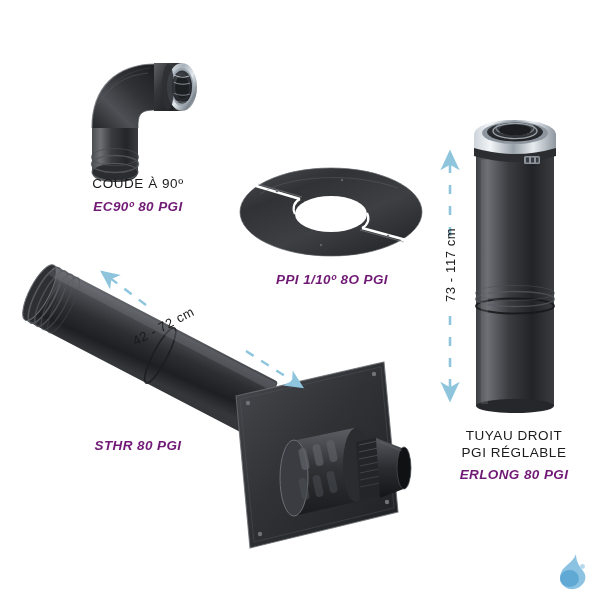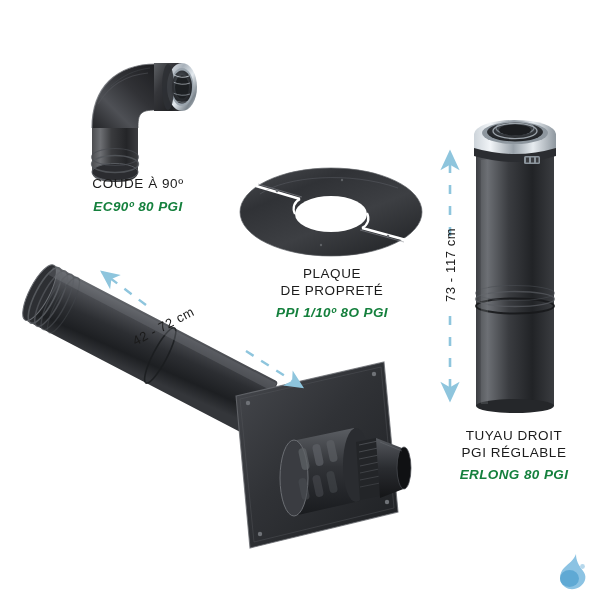--- a/index.html
+++ b/index.html
@@ -15,21 +15,21 @@
   .lbl{position:absolute;text-align:center;}
   .lbl .title{
     color:#1b1b1b;
     font-size:13.5px;
     letter-spacing:.55px;
     line-height:16.5px;
     white-space:pre-line;
     font-weight:400;
   }
   .lbl .code{
-    color:#15803d;
+    color:#701a75;
     font-size:13.5px;
     font-style:italic;
     font-weight:bold;
     letter-spacing:.4px;
     line-height:17px;
     margin-top:5px;
     white-space:pre-line;
   }
 
   .dimtxt{
@@ -147,22 +147,20 @@
       <circle cx="39" cy="25" r="1.3" fill="#6d7075"></circle>
       <circle cx="150" cy="70" r="1.3" fill="#6d7075"></circle>
       <circle cx="104" cy="14" r="1.2" fill="#5f6266"></circle>
       <circle cx="83" cy="79" r="1.2" fill="#5f6266"></circle>
 
       <path d="M22,28 C48,10 112,5 160,22" fill="none" stroke="#6e7177" stroke-width="1" opacity=".35"></path>
     </svg>
   </div>
 
   <div class="lbl" style="left:246px;top:266px;width:172px;">
-    <div class="title">PLAQUE
-DE PROPRETÉ</div>
     <div class="code">PPI 1/10º 8O PGI</div>
   </div>
 
   <div class="svgwrap" style="left:24px;top:262px;">
     <svg width="400" height="300" viewBox="0 0 400 300">
       <defs>
         <linearGradient id="tubeG" x1="0" y1="0" x2="0.25" y2="1">
           <stop offset="0" stop-color="#6c6f74"></stop>
           <stop offset="0.22" stop-color="#4a4c51"></stop>
           <stop offset="0.5" stop-color="#2c2e32"></stop>
@@ -255,20 +253,21 @@
       </defs>
 
       <line x1="60" y1="47" x2="16" y2="14" stroke="#8ec5dd" stroke-width="2.4" stroke-dasharray="9 9" marker-end="url(#arwA)"></line>
 
       <line x1="160" y1="93" x2="216" y2="129" stroke="#8ec5dd" stroke-width="2.4" stroke-dasharray="9 9" marker-end="url(#arwA)"></line>
     </svg>
   </div>
   <div class="dimtxt rot" style="left:130px;top:335px;">42 - 72 cm</div>
 
   <div class="lbl" style="left:48px;top:432px;width:180px;">
+    <div class="code">STHR 80 PGI</div>
   </div>
 
   <div class="svgwrap" style="left:468px;top:100px;">
     <svg width="96" height="312" viewBox="0 0 96 312">
       <defs>
         <linearGradient id="pipeG" x1="0" y1="0" x2="1" y2="0">
           <stop offset="0" stop-color="#3c3e42"></stop>
           <stop offset="0.16" stop-color="#6a6d72"></stop>
           <stop offset="0.42" stop-color="#3a3c40"></stop>
           <stop offset="0.72" stop-color="#212326"></stop>

